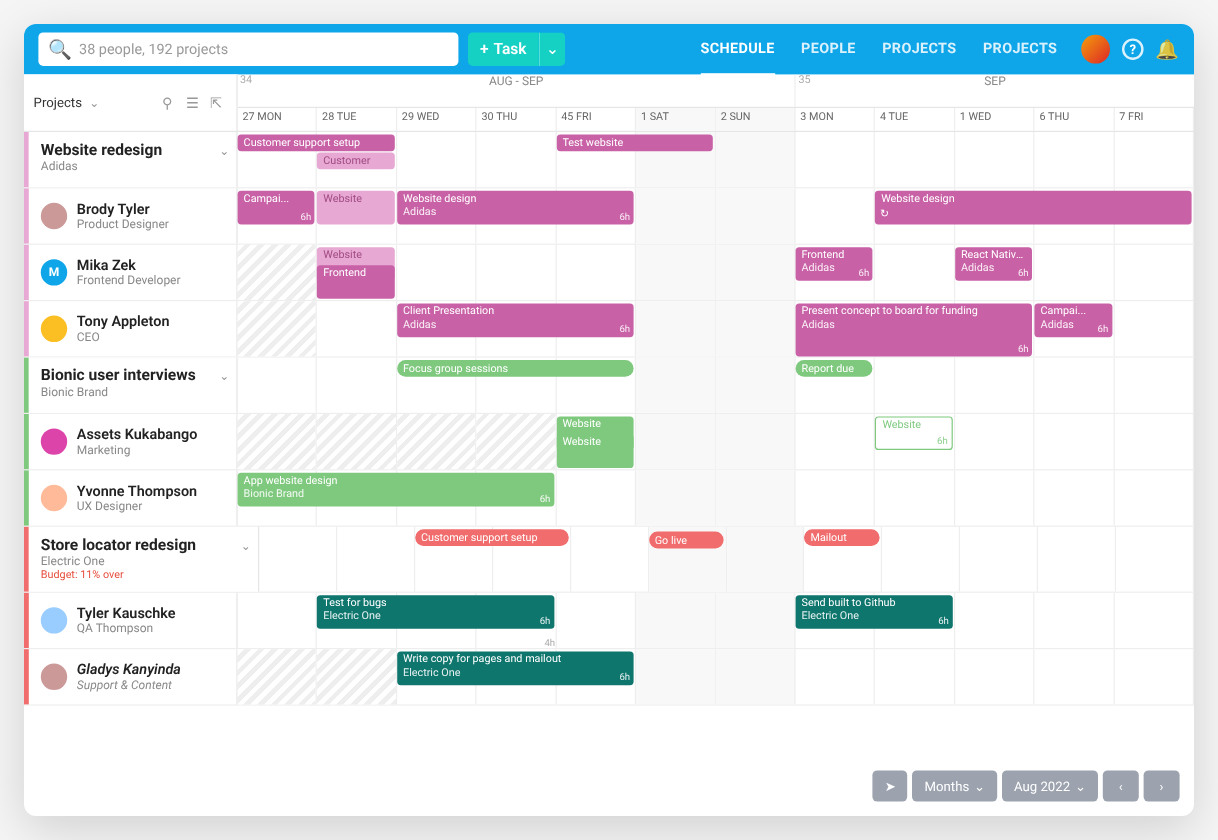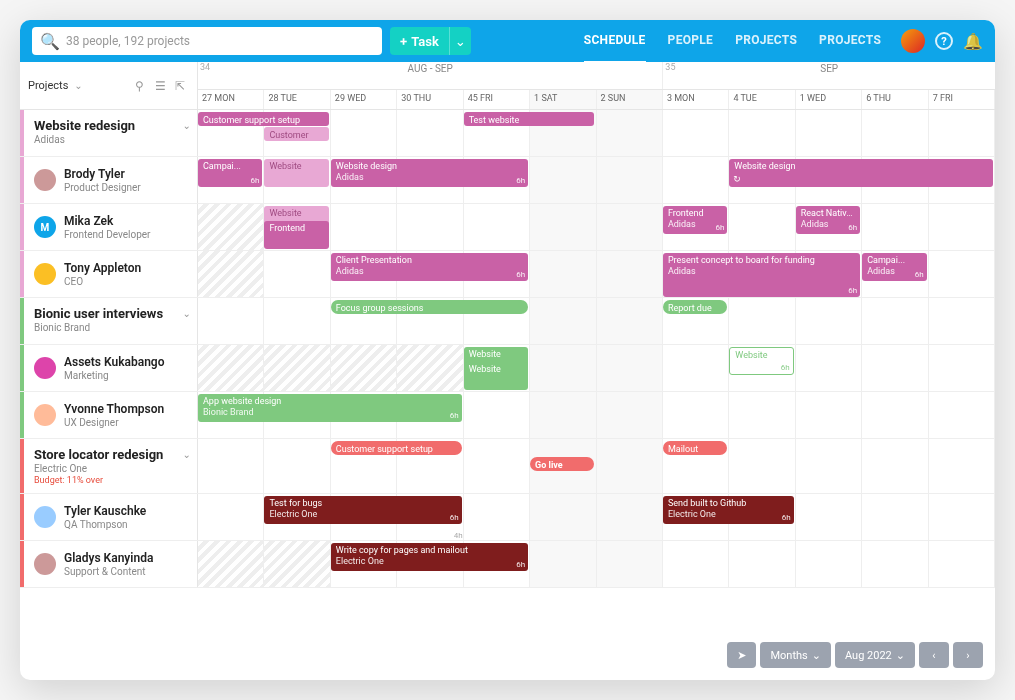--- a/index.html
+++ b/index.html
@@ -48,21 +48,21 @@
 .tasks{position:absolute;inset:0;pointer-events:none}
 .task{position:absolute;border-radius:3px;padding:2px 5px;font-size:9px;color:#fff;overflow:hidden;pointer-events:auto;cursor:pointer;line-height:1.2}
 .task .t1{white-space:nowrap;overflow:hidden;text-overflow:ellipsis}
 .task .t2{white-space:nowrap;overflow:hidden;text-overflow:ellipsis;opacity:.9}
 .task .hrs{position:absolute;right:3px;bottom:1px;font-size:8px;opacity:.9}
 .pink{background:#c961a6}
 .pinklight{background:#e8a8d4;color:#a04b82}
 .green{background:#7fc97f}
 .greenpill{background:#7fc97f;border-radius:10px}
 .greenout{background:#fff;border:1px solid #7fc97f;color:#7fc97f}
-.red{background:#7f1d1d}
+.red{background:#0f766e}
 .redpill{background:#f16c6c;border-radius:10px}
 .footer{position:absolute;right:12px;bottom:12px;display:flex;gap:4px;align-items:center}
 .fbtn{background:#9ca3af;color:#fff;border:none;border-radius:4px;height:26px;padding:0 10px;font-size:11px;display:flex;align-items:center;gap:4px;cursor:pointer}
 .fbtn.arrow{width:30px;justify-content:center;padding:0}
 .hdrrow{display:flex}
 .hdrrow .pside{display:flex;align-items:flex-start;position:relative}
 .cstripe{width:4px;flex-shrink:0}
 </style>
 </head>
 <body>
@@ -388,21 +388,21 @@
                 <div class="task green" style="left: 0%; width: calc(33.3333% - 2px); top: 2px; height: 28px;">
                   <div class="t1">App website design</div>
                   <div class="t2">Bionic Brand</div>
                   <div class="hrs">6h</div>
                 </div>
               </div>
             </div>
           </div>
           <div class="prow hdrrow">
             <div class="cstripe" style="background: rgb(241, 108, 108);"></div>
-            <div class="pside" style="width: 174px; align-items: flex-end;">
+            <div class="pside" style="width: 192px; align-items: flex-end;">
               <div>
                 <div class="pname">Store locator redesign</div>
                 <div class="psub">Electric One</div>
                 <div class="pbudget">Budget: 11% over</div>
               </div>
               <span class="phdr-ctl">⌄</span>
             </div>
             <div class="cells" style="min-height: 36px;">
               <div class="cell"></div>
               <div class="cell"></div>
@@ -413,21 +413,21 @@
               <div class="cell we"></div>
               <div class="cell"></div>
               <div class="cell"></div>
               <div class="cell"></div>
               <div class="cell"></div>
               <div class="cell"></div>
               <div class="tasks">
                 <div class="task redpill" style="left: 16.6667%; width: calc(16.6667% - 2px); top: 2px; height: 14px; line-height: 12px;">
                   <div class="t1">Customer support setup</div>
                 </div>
-                <div class="task redpill" style="left: 41.6667%; width: calc(8.33333% - 2px); top: 18px; height: 14px; line-height: 12px; font-weight: bold;">
+                <div class="task redpill" style="left: 41.6667%; width: calc(8.33333% - 2px); top: 4px; height: 14px; line-height: 12px;">
                   <div class="t1">Go live</div>
                 </div>
                 <div class="task redpill" style="left: 58.3333%; width: calc(8.33333% - 2px); top: 2px; height: 14px; line-height: 12px;">
                   <div class="t1">Mailout</div>
                 </div>
               </div>
             </div>
           </div>
           <div class="prow person">
             <div class="cstripe" style="background: rgb(241, 108, 108);"></div>
@@ -461,21 +461,21 @@
                   <div class="t1">Send built to Github</div>
                   <div class="t2">Electric One</div>
                   <div class="hrs">6h</div>
                 </div>
                 <div style="position: absolute; left: 33.3333%; bottom: 0px; font-size: 8px; color: rgb(170, 170, 170); transform: translateX(-10px);">4h</div>
               </div>
             </div>
           </div>
           <div class="prow person">
             <div class="cstripe" style="background: rgb(241, 108, 108);"></div>
-            <div class="pside" style="width: 174px;">
+            <div class="pside" style="width: 174px; font-style: italic;">
               <div class="pav" style="background:#c99"></div>
               <div>
                 <div style="font-size:12px;font-weight:600;color:#222">Gladys Kanyinda</div>
                 <div class="psub">Support &amp; Content</div>
               </div>
             </div>
             <div class="cells">
               <div class="cell hatch" style="min-height: 46px;"></div>
               <div class="cell hatch" style="min-height: 46px;"></div>
               <div class="cell" style="min-height: 46px;"></div>

